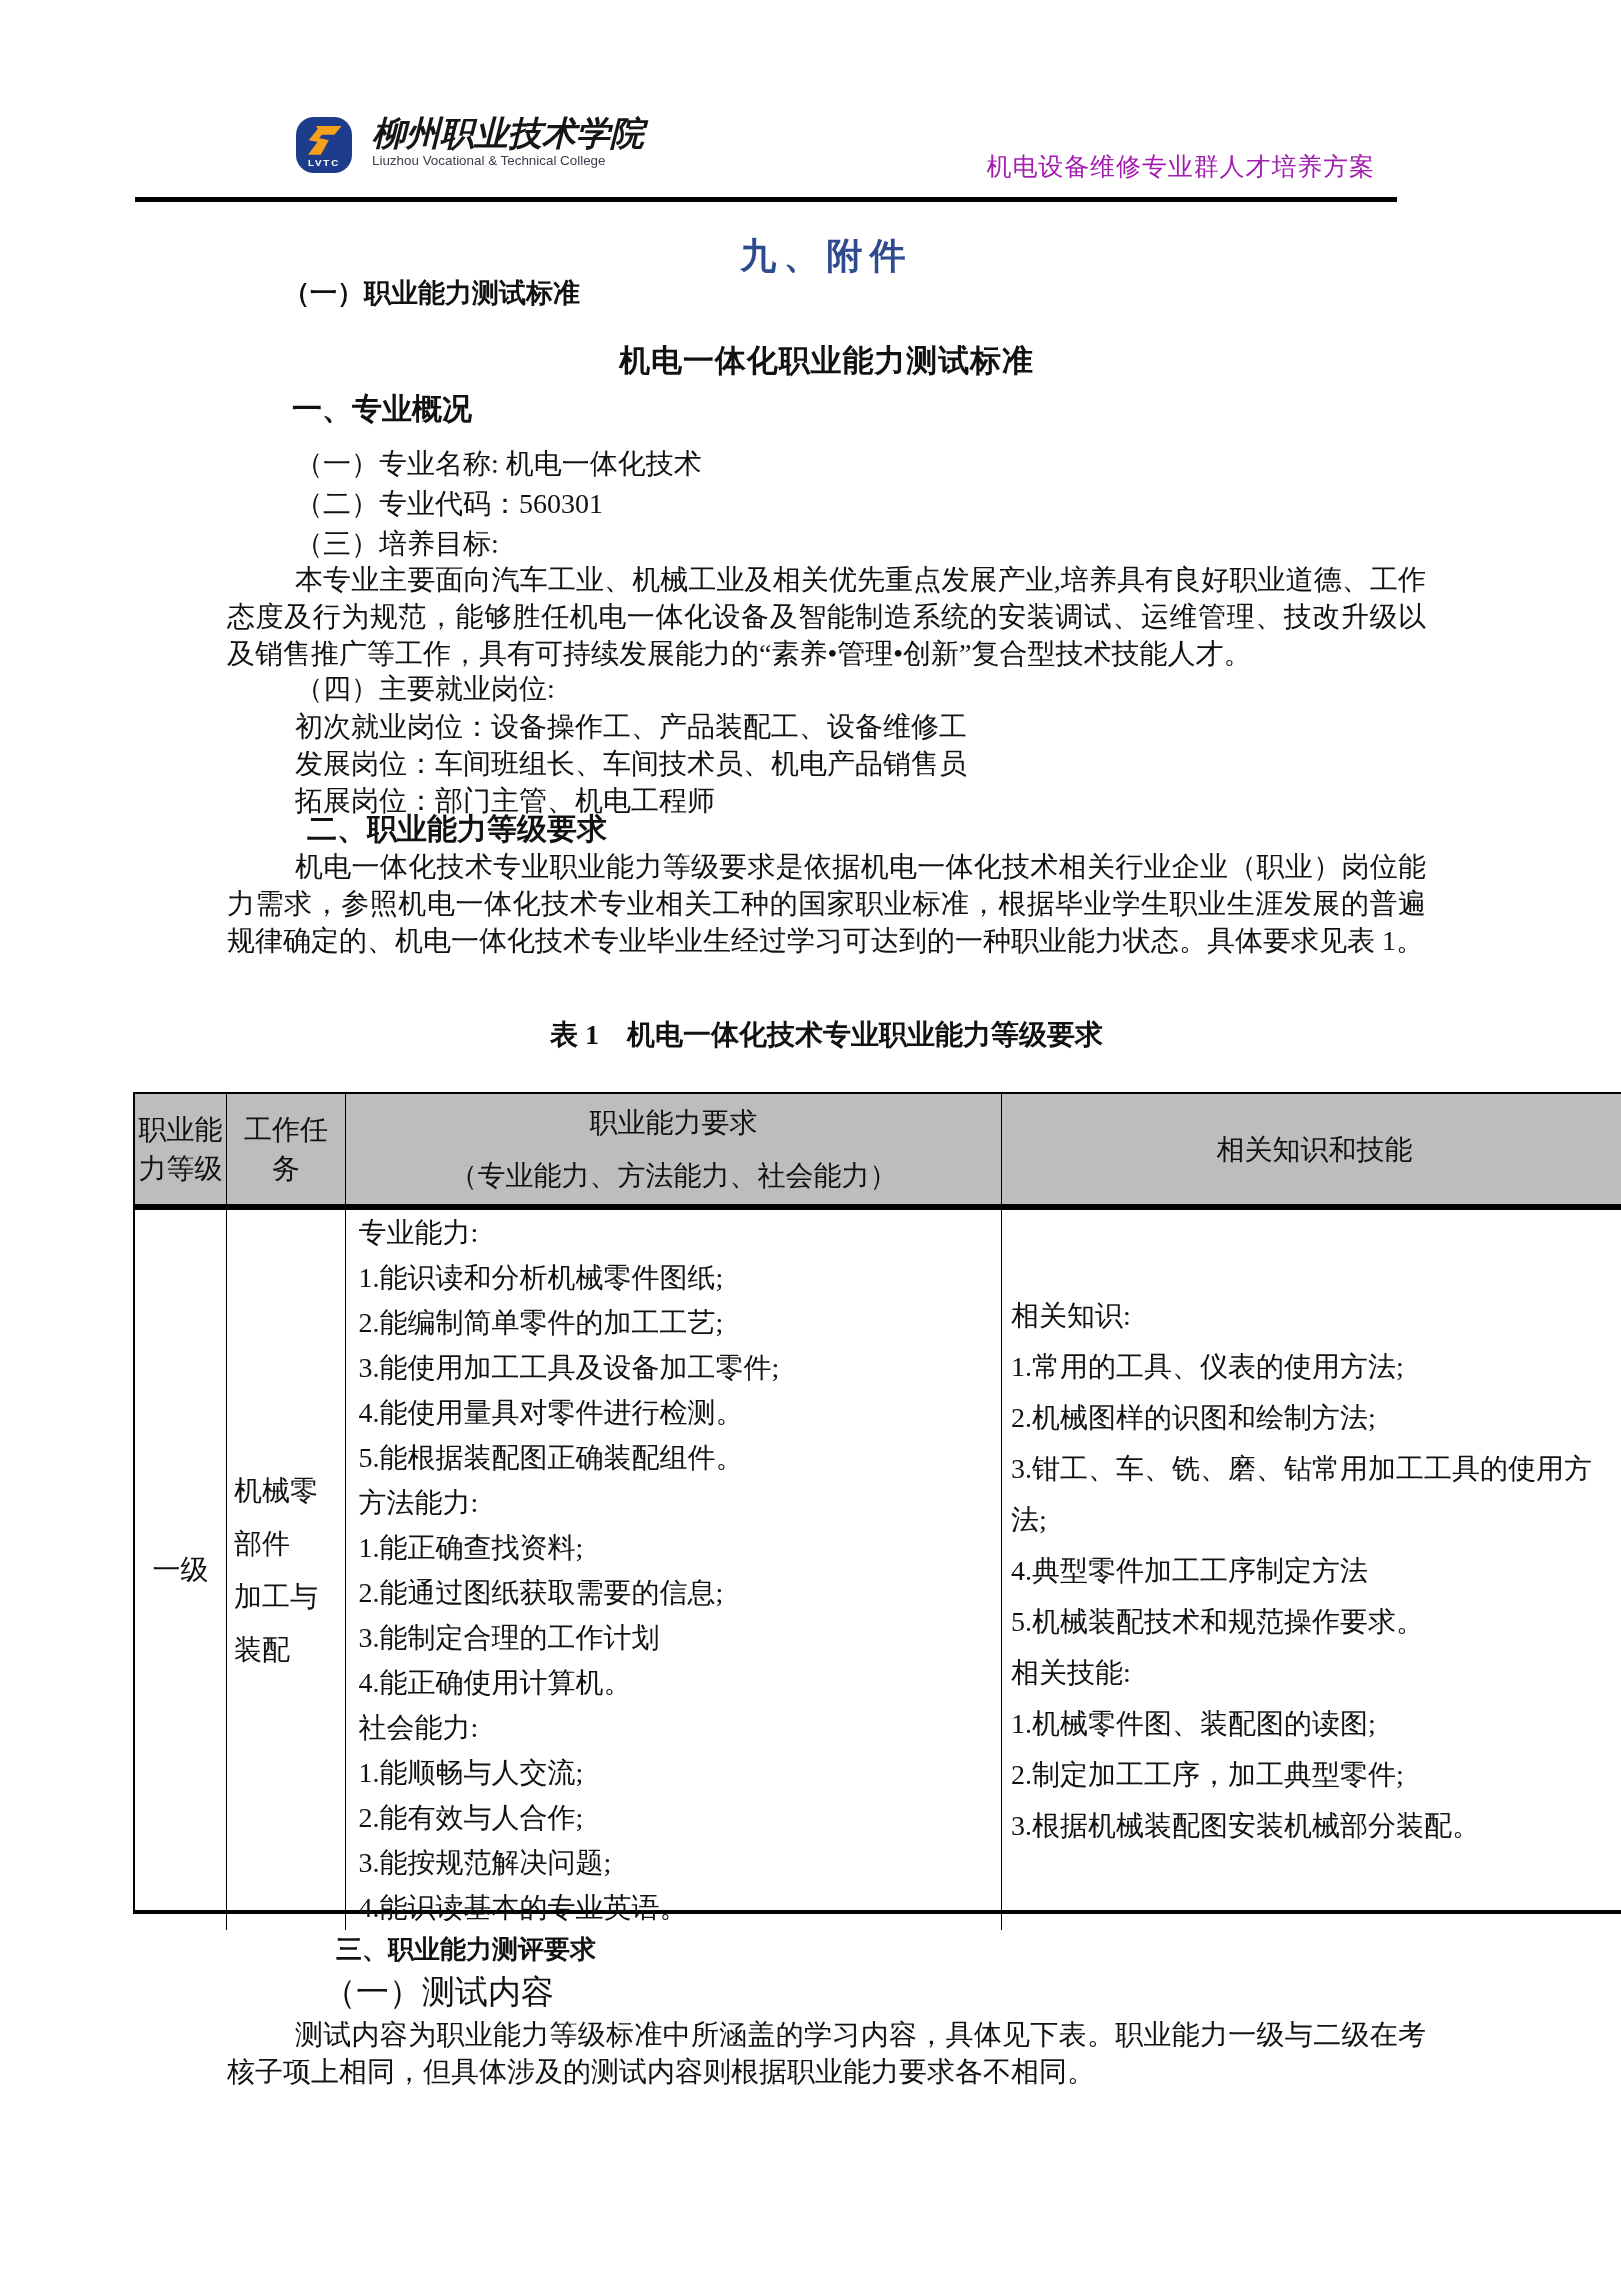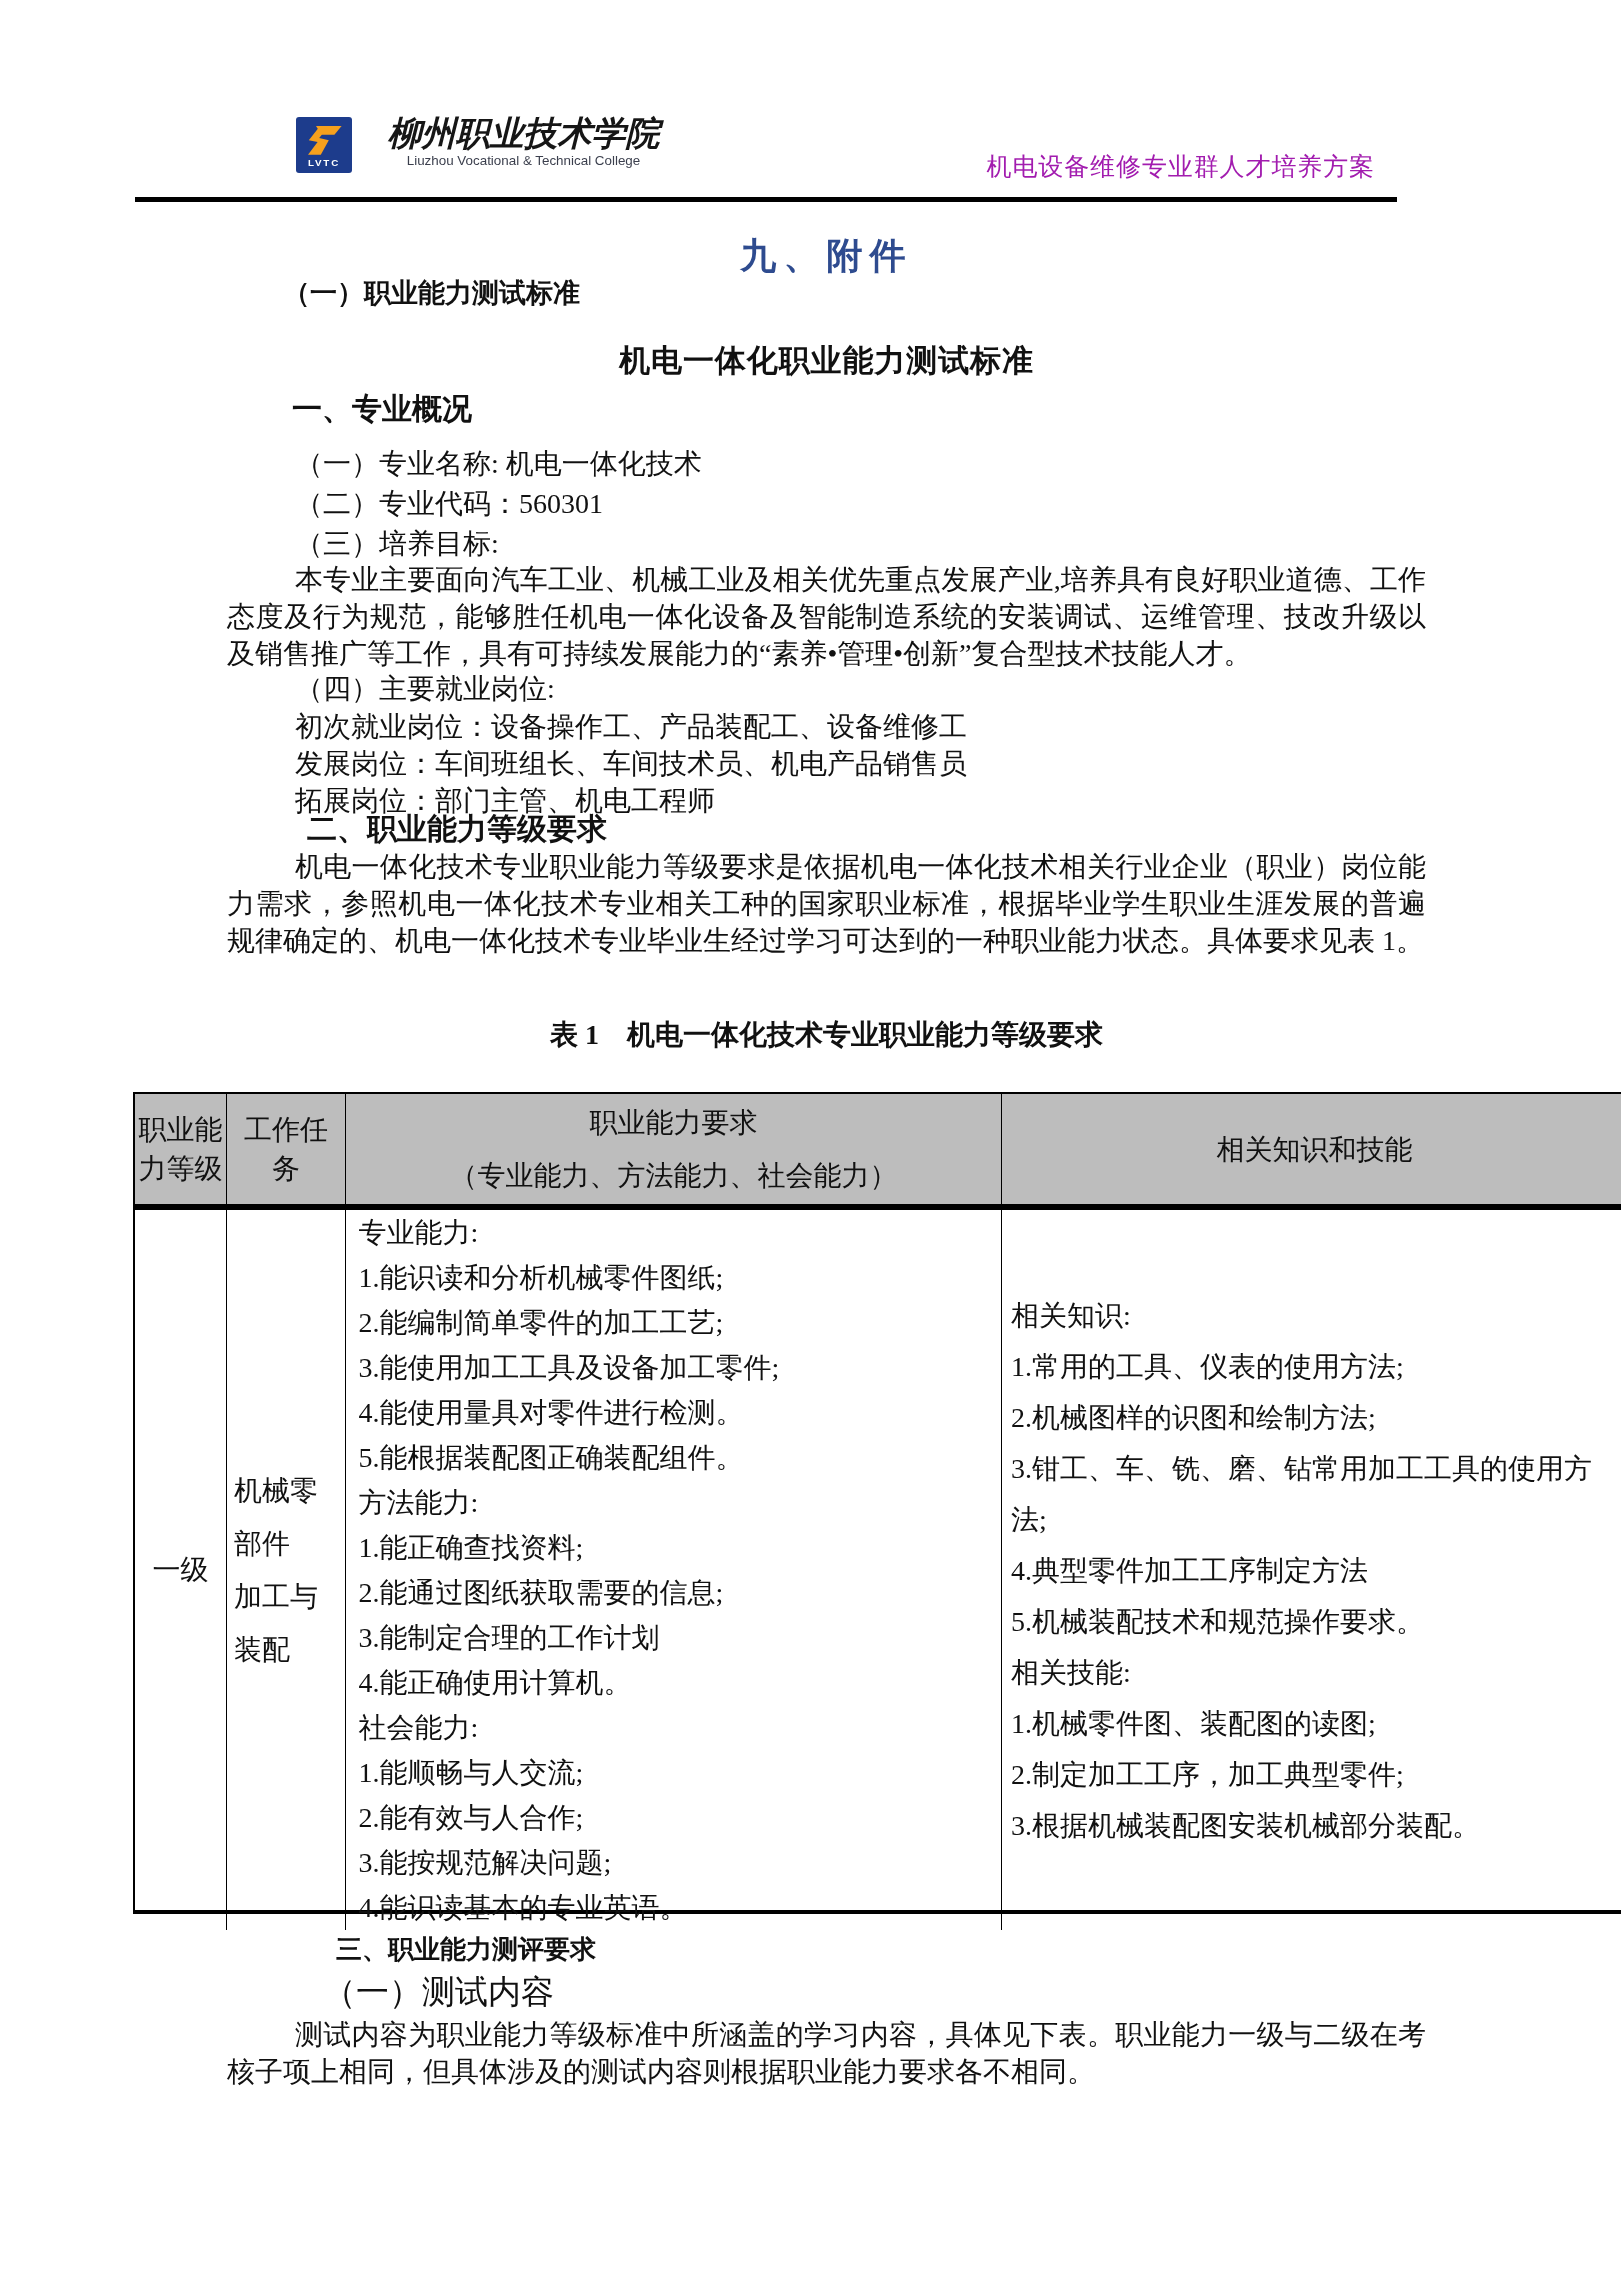--- a/index.html
+++ b/index.html
@@ -7,29 +7,29 @@
     position:relative;
     width:1622px;height:2293px;
     background:#ffffff;
     font-family:"Liberation Serif","DejaVu Serif",serif;
     color:#111;
     overflow:hidden;
   }
   
   .logo{
     position:absolute;left:296px;top:117px;width:56px;height:56px;
-    background:#1d3c8c;border-radius:3px;
+    background:#1d3c8c;border-radius:18px;
     display:flex;flex-direction:column;align-items:center;justify-content:flex-start;
   }
   .logo svg{display:block;margin-top:3.6px;}
   .logo-abbr{
     color:#fff;font-family:"Liberation Sans",sans-serif;font-weight:bold;
     font-size:9.8px;letter-spacing:1.8px;line-height:10.7px;margin-top:0.9px;
   }
-  .brand{position:absolute;left:372px;top:114px;width:303px;text-align:center;}
+  .brand{position:absolute;left:372px;top:114px;width:303px;}
   .brand-cn{
     font-size:34px;line-height:39px;font-weight:bold;font-style:italic;
     letter-spacing:0px;color:#161616;white-space:nowrap;
   }
   .brand-en{
     font-family:"Liberation Sans",sans-serif;
     font-size:13.4px;line-height:14.3px;color:#3b3f4d;white-space:nowrap;margin-top:0.9px;
   }
   .header-doc-title{
     position:absolute;top:150px;right:247px;

